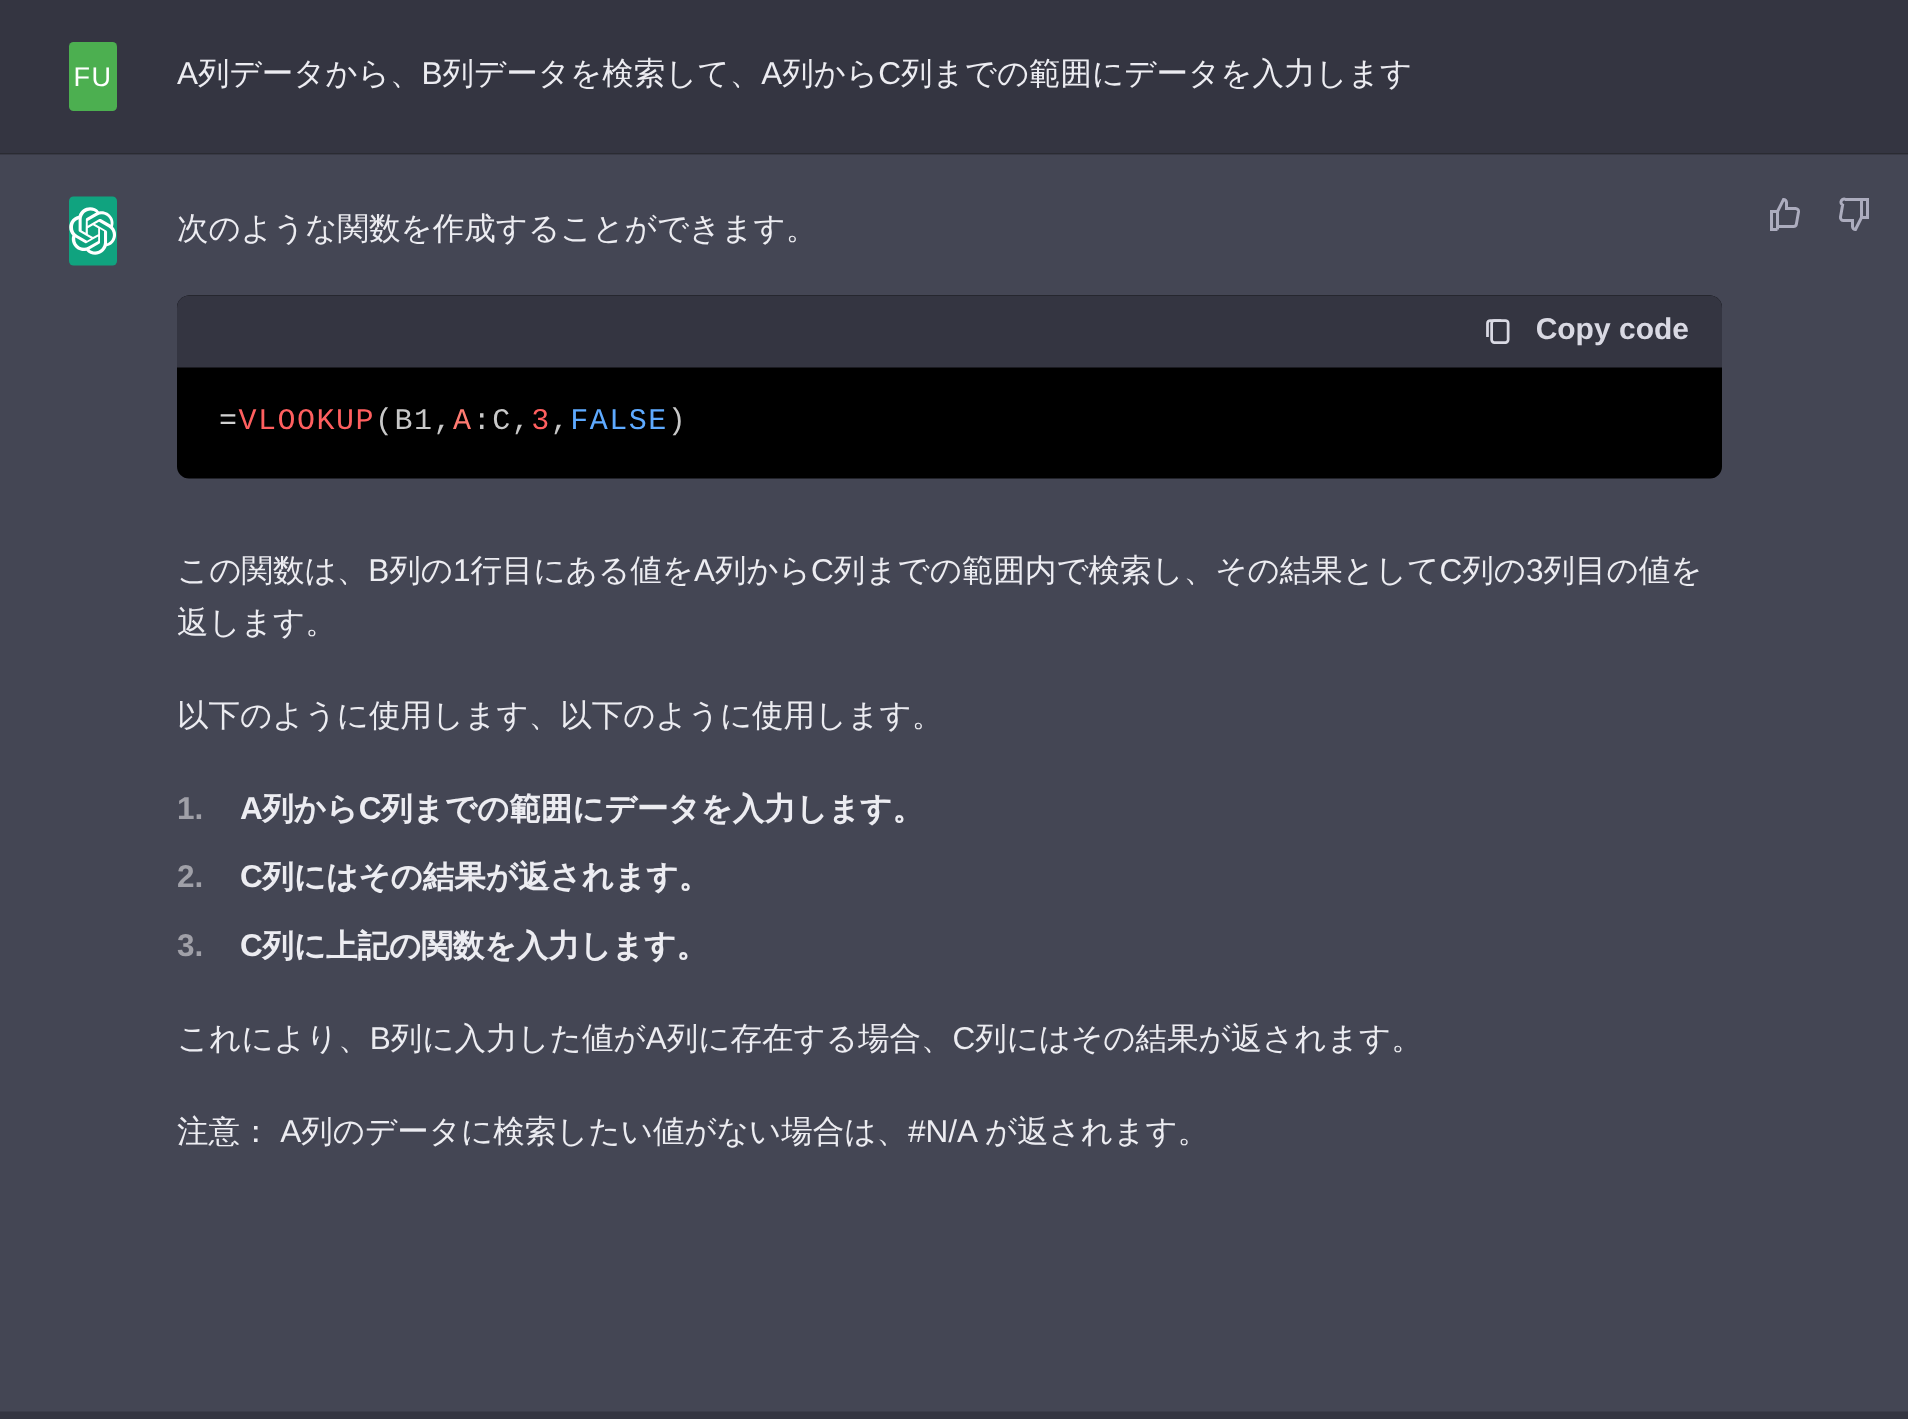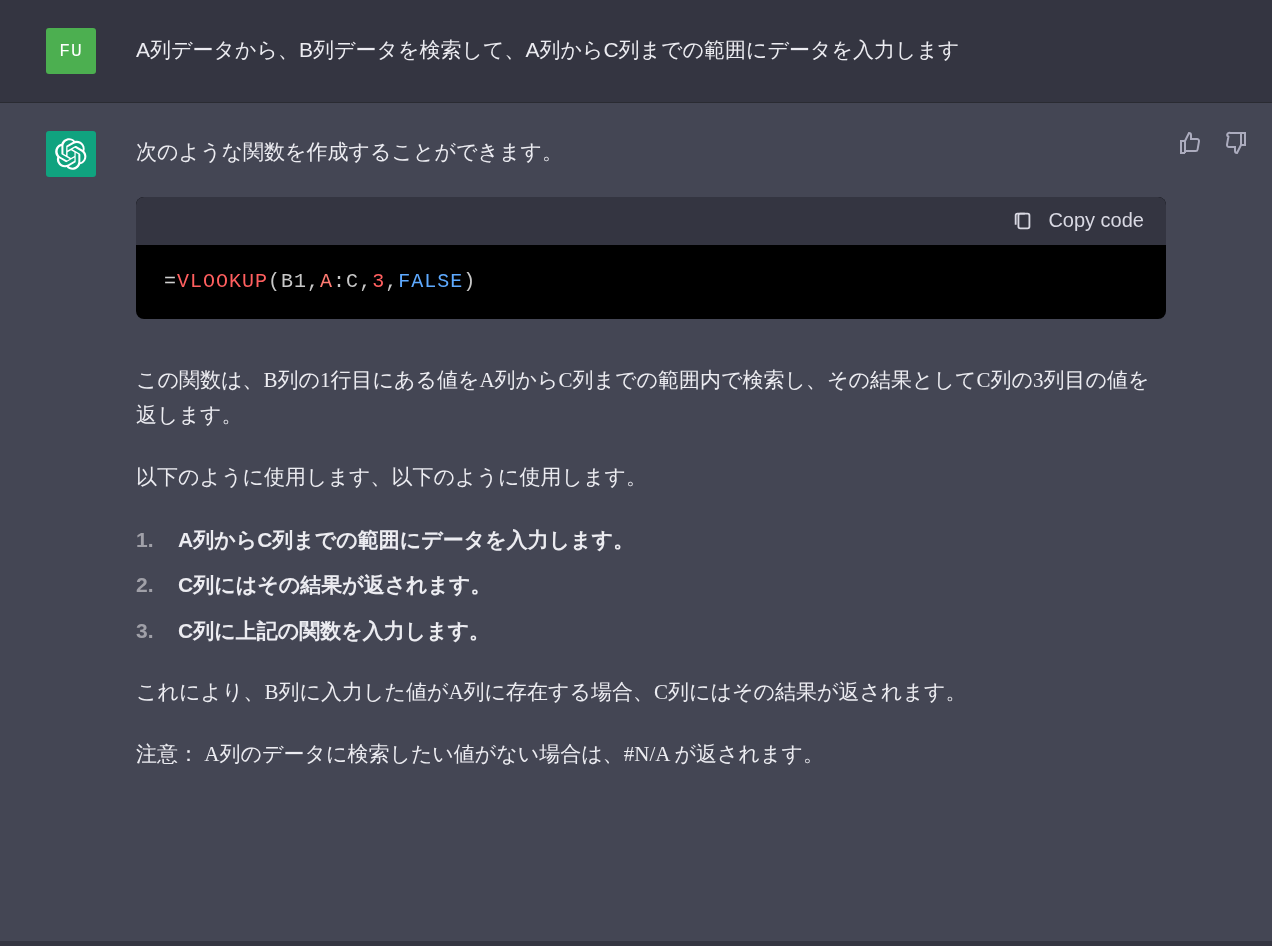--- a/index.html
+++ b/index.html
@@ -9,29 +9,29 @@
   font-family:-apple-system,BlinkMacSystemFont,"Segoe UI","Hiragino Sans","Hiragino Kaku Gothic ProN",Meiryo,sans-serif;
   font-size:20px;
   line-height:1.7;
   width:1272px;
   height:946px;
   overflow:hidden;
 }
 .msg { display:flex; padding:28px 46px 28px 46px; gap:40px; }
 .msg.user { background:#343541; border-bottom:1px solid #2a2b32; }
 .msg.assistant { background:#444654; position:relative; min-height:838px; }
-.avatar { width:50px; height:46px; border-radius:3px; flex-shrink:0; display:flex; align-items:center; justify-content:center;font-family:Liberation Mono, monospace; }
+.avatar { width:32px; height:46px; border-radius:3px; flex-shrink:0; display:flex; align-items:center; justify-content:center; }
 .avatar.user-av { background:#4caf50; color:#fff; font-size:18px; font-weight:500; letter-spacing:1px; }
 .avatar.ai-av { background:#10a37f; }
 .ai-av svg { width:32px; height:32px; }
 .content { flex:1; padding-top:4px; max-width:1030px; color:#ececf1; font-size:21px; }
-.content p { margin-bottom:26px;font-family:Liberation Serif, serif; }
+.content p { margin-bottom:26px; }
 .code-block { background:#000; border-radius:8px; margin:22px 0 44px 0; overflow:hidden; }
 .code-header { background:#343541; display:flex; justify-content:flex-end; align-items:center; padding:12px 22px; gap:12px; }
-.copy-btn { display:flex; align-items:center; gap:14px; color:#d9d9e3; font-size:20px; cursor:pointer; background:none; border:none; }
+.copy-btn { display:flex; align-items:center; gap:14px; color:#d9d9e3; font-size:20px; cursor:pointer; background:none; border:none;font-weight:bold; }
 .copy-btn svg { width:22px; height:24px; }
 .code-body { padding:20px 28px; font-family:Liberation Mono, monospace; font-size:20px; letter-spacing:1px; }
 .tok-eq { color:#d1d1d1; }
 .tok-fn { color:#ff5f5f; }
 .tok-paren,.tok-ref,.tok-colon,.tok-comma { color:#c8c8c8; }
 .tok-col { color:#ff7b72; }
 .tok-num { color:#ff5f5f; }
 .tok-kw { color:#5eaaff; }
 ol { list-style:none; counter-reset:li; margin:0 0 26px 0; }
 ol li { counter-increment:li; display:flex; gap:18px; margin-bottom:10px;font-weight:bold; }

